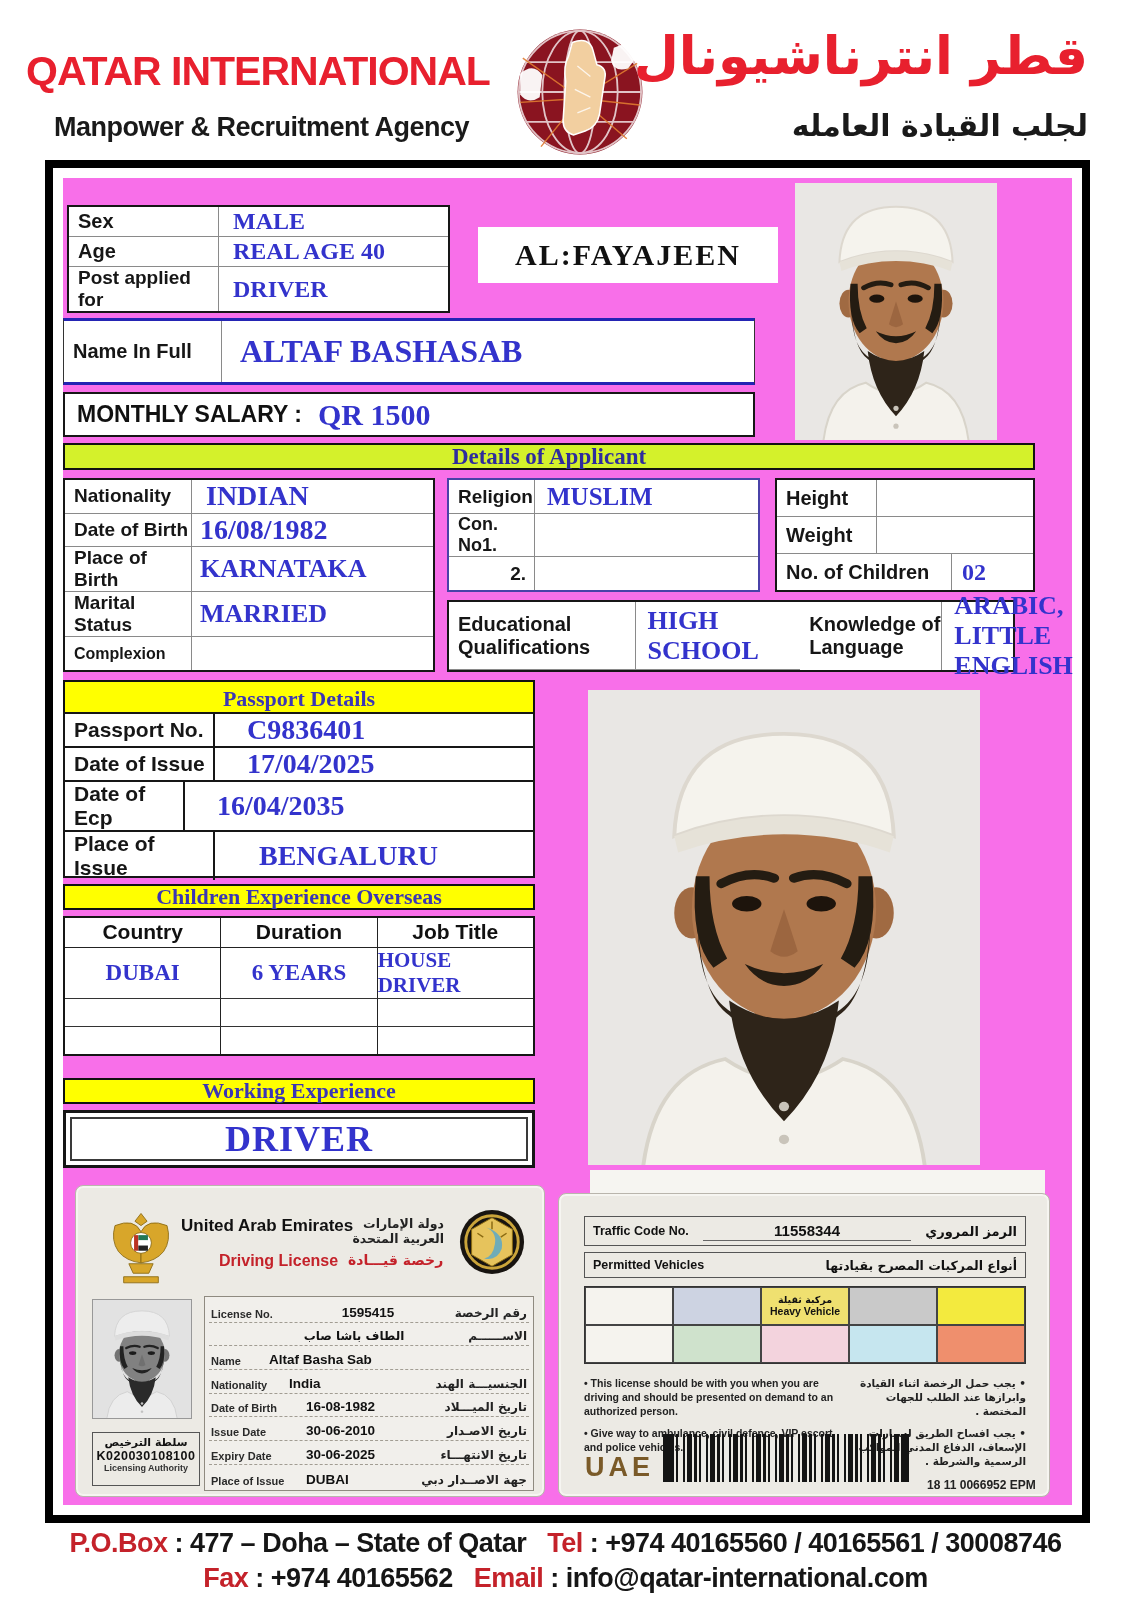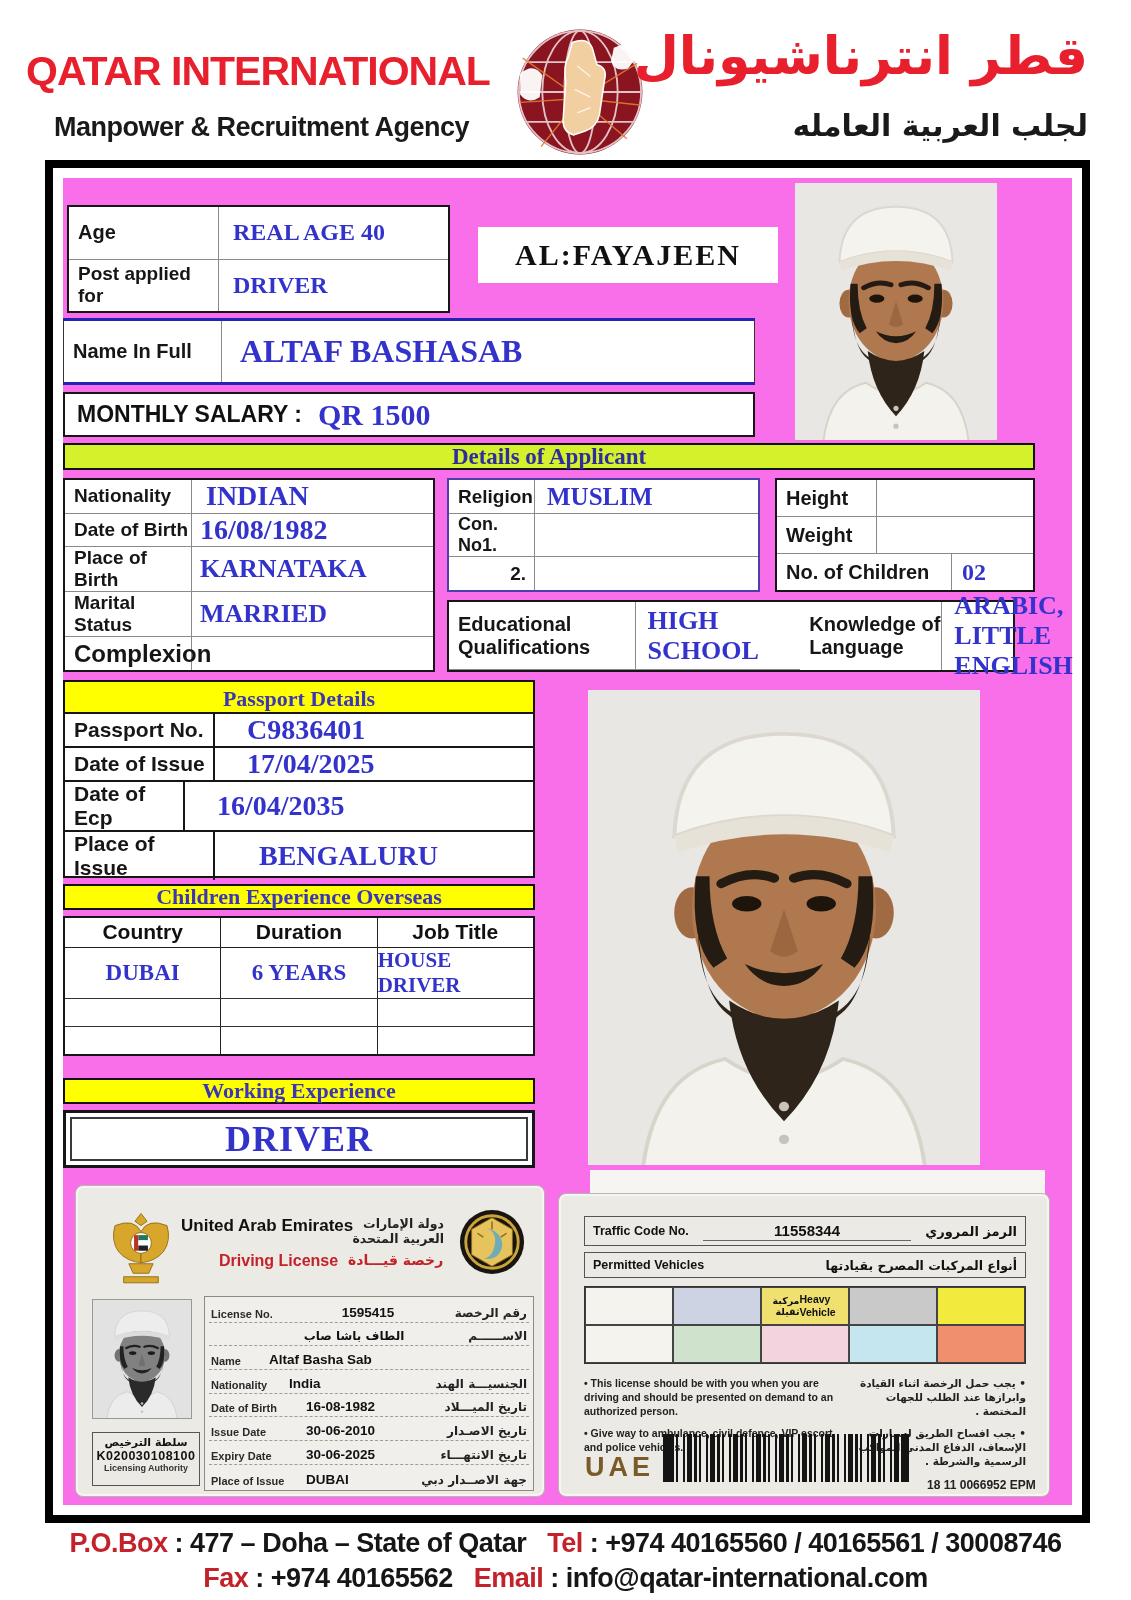--- a/index.html
+++ b/index.html
@@ -47,21 +47,21 @@
   
   .driverbox{background:#fff;border:3px solid #161616;box-shadow:inset 0 0 0 4px #fff,inset 0 0 0 6px #3a3a3a;display:flex;align-items:center;justify-content:center}
 
   
   .card{background:#eceae4;border:1px solid #b9b5ac;border-radius:8px;box-shadow:0 0 0 2px #f6f5f1 inset}
   .lf-label{font-weight:bold;font-size:11px;color:#2a2a2a}
   .lf-value{font-weight:bold;font-size:13.5px;color:#111}
   .lf-ar{font-size:12px;font-weight:bold;color:#222}
   .lfrow{display:flex;align-items:flex-end;border-bottom:1px dashed #a29d93;height:23.7px;padding:0 2px 2px 2px}
   .vgrid{display:grid;grid-template-columns:repeat(5,1fr);grid-template-rows:38px 38px;border:1.5px solid #333}
-  .vcell{border:1px solid #444;display:flex;flex-direction:row;align-items:center;justify-content:center;line-height:1.2}
+  .vcell{border:1px solid #444;display:flex;flex-direction:column;align-items:center;justify-content:center;line-height:1.2}
   .barcode{background:repeating-linear-gradient(90deg,#141414 0 3px,transparent 3px 5px,#141414 5px 7px,transparent 7px 12px,#141414 12px 14px,transparent 14px 16px,#141414 16px 21px,transparent 21px 23px);border-left:8px solid #141414;border-right:5px solid #141414}
   .note{font-size:10.5px;font-weight:bold;color:#222;line-height:1.35;margin-bottom:7px}
 
   
   .f-line{left:0;width:1131px;text-align:center;font-weight:bold;font-size:27px;letter-spacing:-.5px;color:#161616}
   .f-line .red{color:#c4222a}
 </style>
 </head>
 <body>
 
@@ -108,26 +108,30 @@
         <path d="M50,55 L6,24 M50,55 L20,92 M50,55 L94,28 M50,55 L86,86 M50,55 L4,58 M50,55 L96,60"></path>
       </g>
       <path d="M4,36 q10,-9 17,1 l-2,17 q-9,6 -15,-2 z" fill="#ffffff" opacity=".95"></path>
       <path d="M76,16 q14,-7 19,5 l-8,11 q-11,3 -13,-6 z" fill="#ffffff" opacity=".95"></path>
       <path d="M44,12 q13,-5 16,6 l3,11 q8,2 6,11 l-4,27 q-2,10 -11,13 l-9,3 q-8,-2 -8,-11 l2,-30 q-2,-12 2,-19 z" fill="#f2cfa0" stroke="#ffffff" stroke-width="1.2"></path>
       <path d="M48,30 l10,8 M46,48 l12,6 M48,66 l10,-4" stroke="#fff" stroke-width="1" opacity=".8"></path>
     </svg>
   </div>
 
   <div class="abs hdr-ar-title ar">قطر انترناشيونال</div>
-  <div class="abs hdr-ar-sub ar">لجلب العربية العامله</div>
+  <div class="abs hdr-ar-sub ar">لجلب القيادة العامله</div>
 
   <div class="abs mainbox">
     <div class="pink"></div>
 
     <div class="abs box" style="left:14px;top:37px;width:383px;height:108px;display:flex;flex-direction:column">
+      <div class="frow rline" style="flex:1">
+        <div class="flabel sep-r" style="width:150px;display:flex;align-items:center">Sex</div>
+        <div class="fval" style="font-size:24px;padding-left:14px">MALE</div>
+      </div>
       <div class="frow rline" style="flex:1">
         <div class="flabel sep-r" style="width:150px;display:flex;align-items:center">Age</div>
         <div class="fval" style="font-size:24px;padding-left:14px">REAL AGE 40</div>
       </div>
       <div class="frow" style="flex:1">
         <div class="flabel sep-r" style="width:150px;display:flex;align-items:center;font-size:19px">Post applied for</div>
         <div class="fval" style="font-size:24px;padding-left:14px">DRIVER</div>
       </div>
     </div>
 
@@ -166,21 +170,21 @@
       </div>
       <div class="frow rline" style="flex:1">
         <div class="flabel sep-r" style="width:127px;font-size:19px;display:flex;align-items:center">Place of Birth</div>
         <div class="fval" style="font-size:26px;padding-left:8px">KARNATAKA</div>
       </div>
       <div class="frow rline" style="flex:1">
         <div class="flabel sep-r" style="width:127px;font-size:19px;display:flex;align-items:center">Marital Status</div>
         <div class="fval" style="font-size:26px;padding-left:8px">MARRIED</div>
       </div>
       <div class="frow" style="flex:1">
-        <div class="flabel sep-r" style="width:127px;font-size:24px;display:flex;align-items:center">Complexion</div>
+        <div class="flabel sep-r" style="width:127px;font-size:16px;display:flex;align-items:center">Complexion</div>
         <div class="fval" style="font-size:26px;padding-left:8px"></div>
       </div>
     </div>
 
     <div class="abs box" style="left:394px;top:310px;width:313px;height:114px;display:flex;flex-direction:column;border-color:#4a42a8">
       <div class="frow rline" style="flex:1">
         <div class="flabel sep-r" style="width:86px;font-size:19px;display:flex;align-items:center">Religion</div>
         <div class="fval" style="font-size:25px;padding-left:12px">MUSLIM</div>
       </div>
       <div class="frow rline" style="flex:1">

